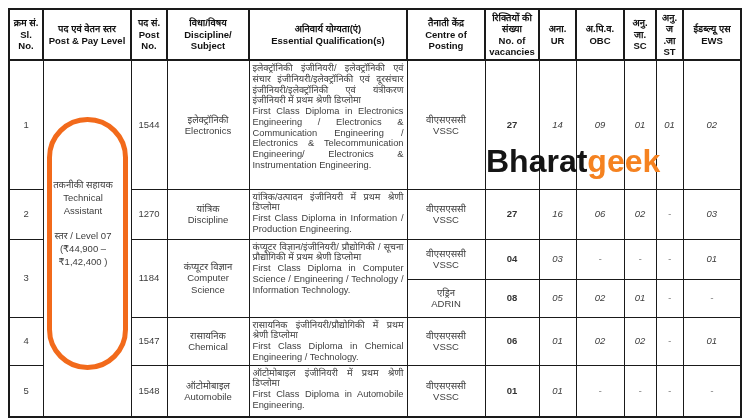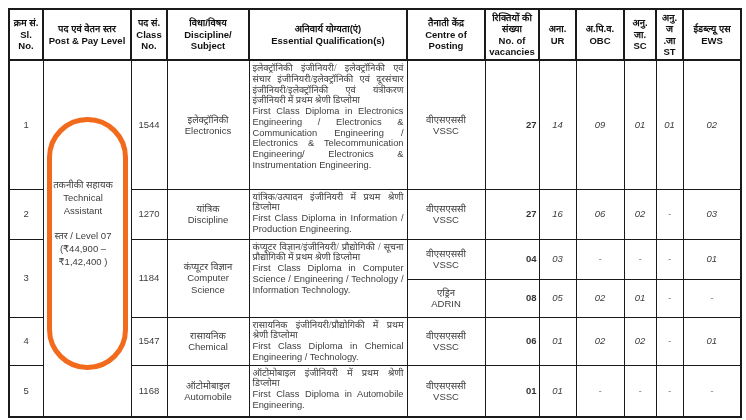--- a/index.html
+++ b/index.html
@@ -31,23 +31,23 @@
     vertical-align:middle;
   }
   .th-hi{font-weight:bold;}
   .th-en{font-weight:bold;}
   .cell-hi{display:block;}
   .cell-en{display:block;}
   td.qual{
     text-align:justify;vertical-align:top;
     font-size:9.3px;line-height:1.16;padding:2px 3px;
   }
-  td.qual .cell-hi{text-align:justify;font-family:Liberation Serif, serif;}
+  td.qual .cell-hi{text-align:justify;}
   td.qual .cell-en{text-align:justify;}
-  td.vac{font-weight:bold;color:#333;text-align:right;}
+  td.vac{font-weight:bold;color:#333;}
   td.num{color:#3d3d3d;font-style:italic;}
 
   
   td.paycell{position:relative;vertical-align:middle;padding:0;}
   .capsule{
     position:absolute;left:3px;right:3px;top:56px;height:243px;
     border:5px solid var(--accent);
     border-radius:46px;
     pointer-events:none;
   }
@@ -92,21 +92,21 @@
       <th>
         <span class="th-hi cell-hi">क्रम सं.</span>
         <span class="th-en cell-en">Sl. No.</span>
       </th>
       <th>
         <span class="th-hi cell-hi">पद एवं वेतन स्तर</span>
         <span class="th-en cell-en">Post &amp; Pay Level</span>
       </th>
       <th>
         <span class="th-hi cell-hi">पद सं.</span>
-        <span class="th-en cell-en">Class No.</span>
+        <span class="th-en cell-en">Post No.</span>
       </th>
       <th>
         <span class="th-hi cell-hi">विधा/विषय</span>
         <span class="th-en cell-en">Discipline/ Subject</span>
       </th>
       <th>
         <span class="th-hi cell-hi">अनिवार्य योग्यता(एं)</span>
         <span class="th-en cell-en">Essential Qualification(s)</span>
       </th>
       <th>
@@ -250,21 +250,21 @@
       <td class="vac">06</td>
       <td class="num">01</td>
       <td class="num">02</td>
       <td class="num">02</td>
       <td class="num">-</td>
       <td class="num">01</td>
     </tr>
 
     <tr style="height:52px">
       <td>5</td>
-      <td>1168</td>
+      <td>1548</td>
       <td>
         <span class="cell-hi">ऑटोमोबाइल</span>
         <span class="cell-en">Automobile</span>
       </td>
       <td class="qual">
         <span class="cell-hi">ऑटोमोबाइल इंजीनियरी में प्रथम श्रेणी डिप्लोमा</span>
         <span class="cell-en">First Class Diploma in Automobile Engineering.</span>
       </td>
       <td>
         <span class="cell-hi">वीएसएससी</span>
@@ -273,14 +273,17 @@
       <td class="vac">01</td>
       <td class="num">01</td>
       <td class="num">-</td>
       <td class="num">-</td>
       <td class="num">-</td>
       <td class="num">-</td>
     </tr>
   </tbody>
     </table>
 
+  <div class="watermark">
+    <span class="wm-black">Bharat</span><span class="wm-orange">geek</span>
+  </div>
 
 </div>
 
 </body></html>

